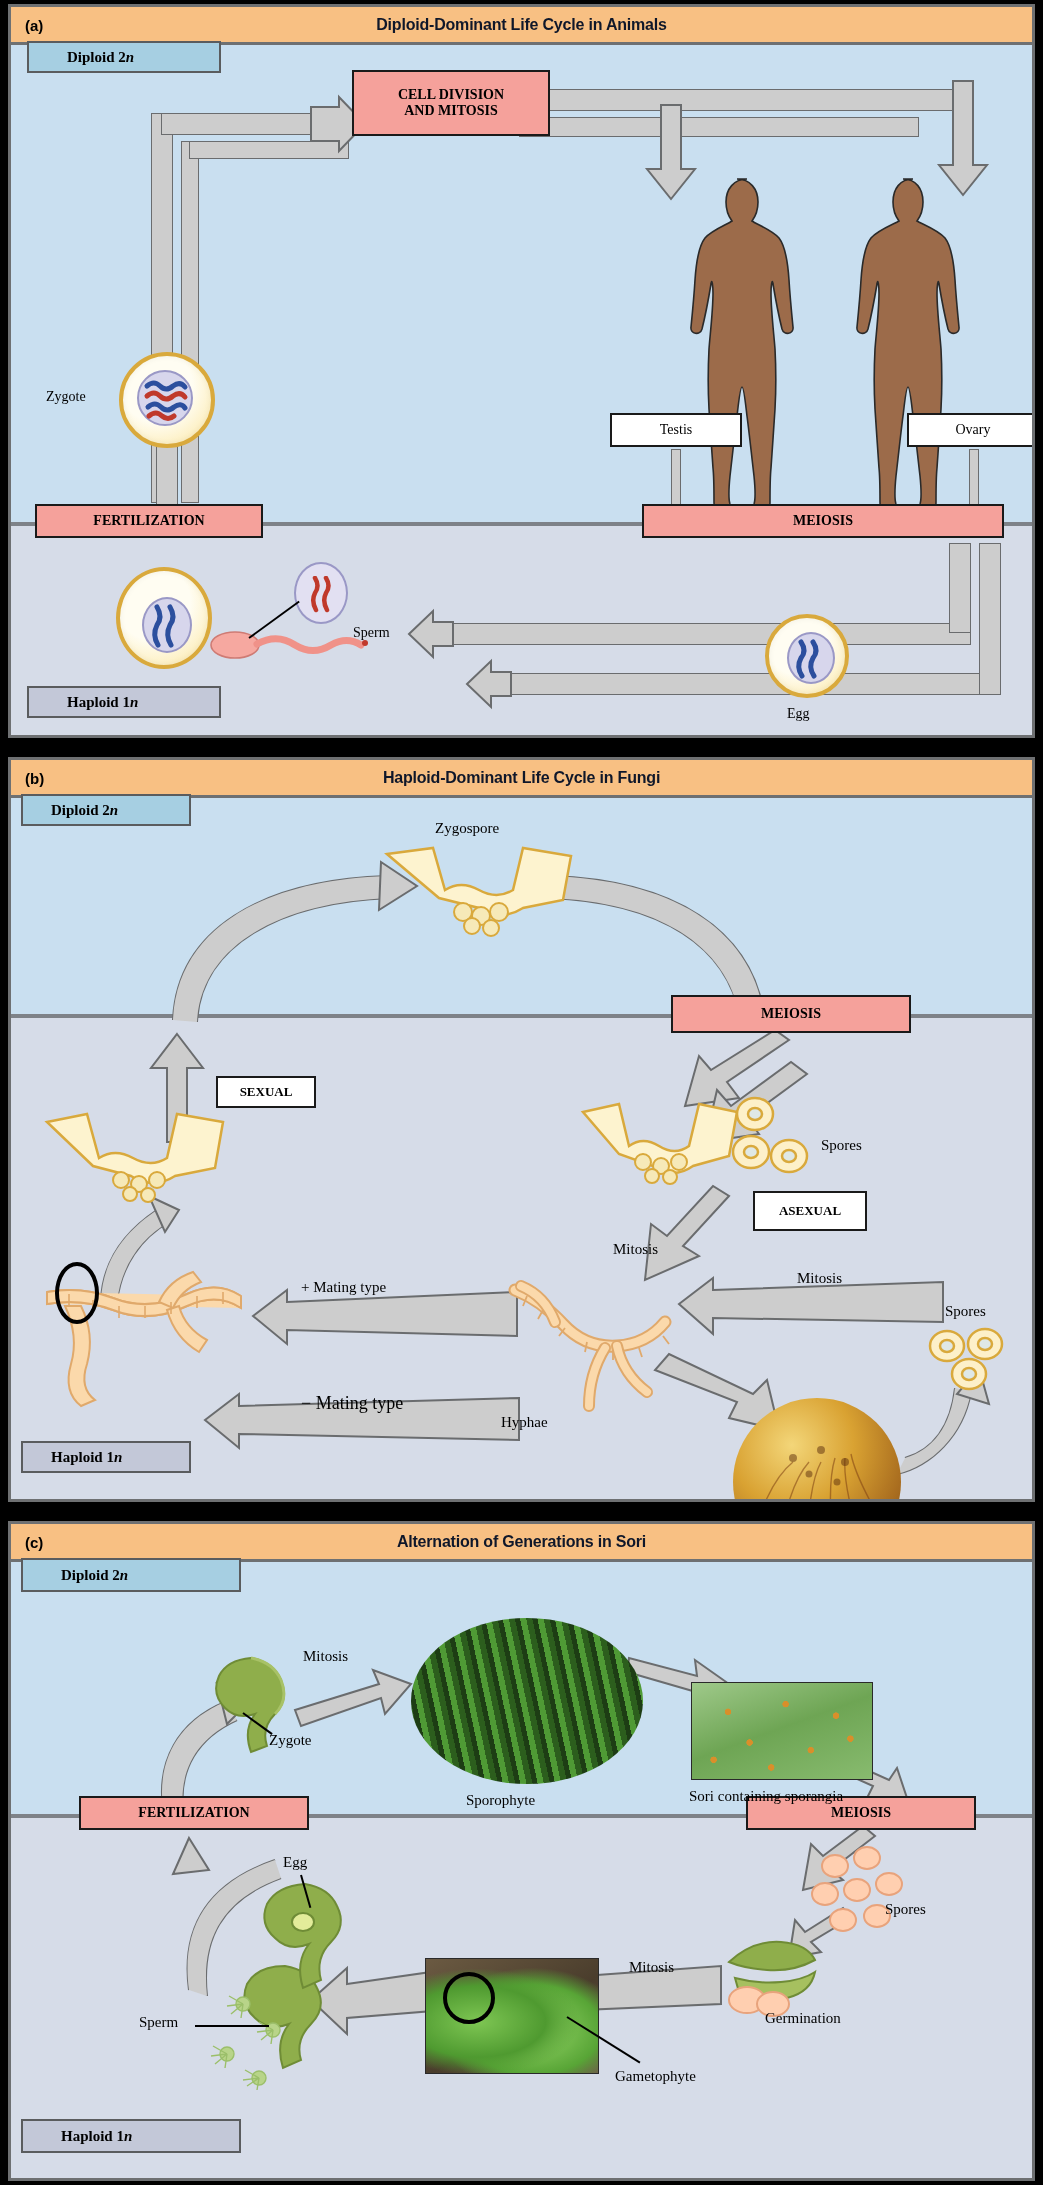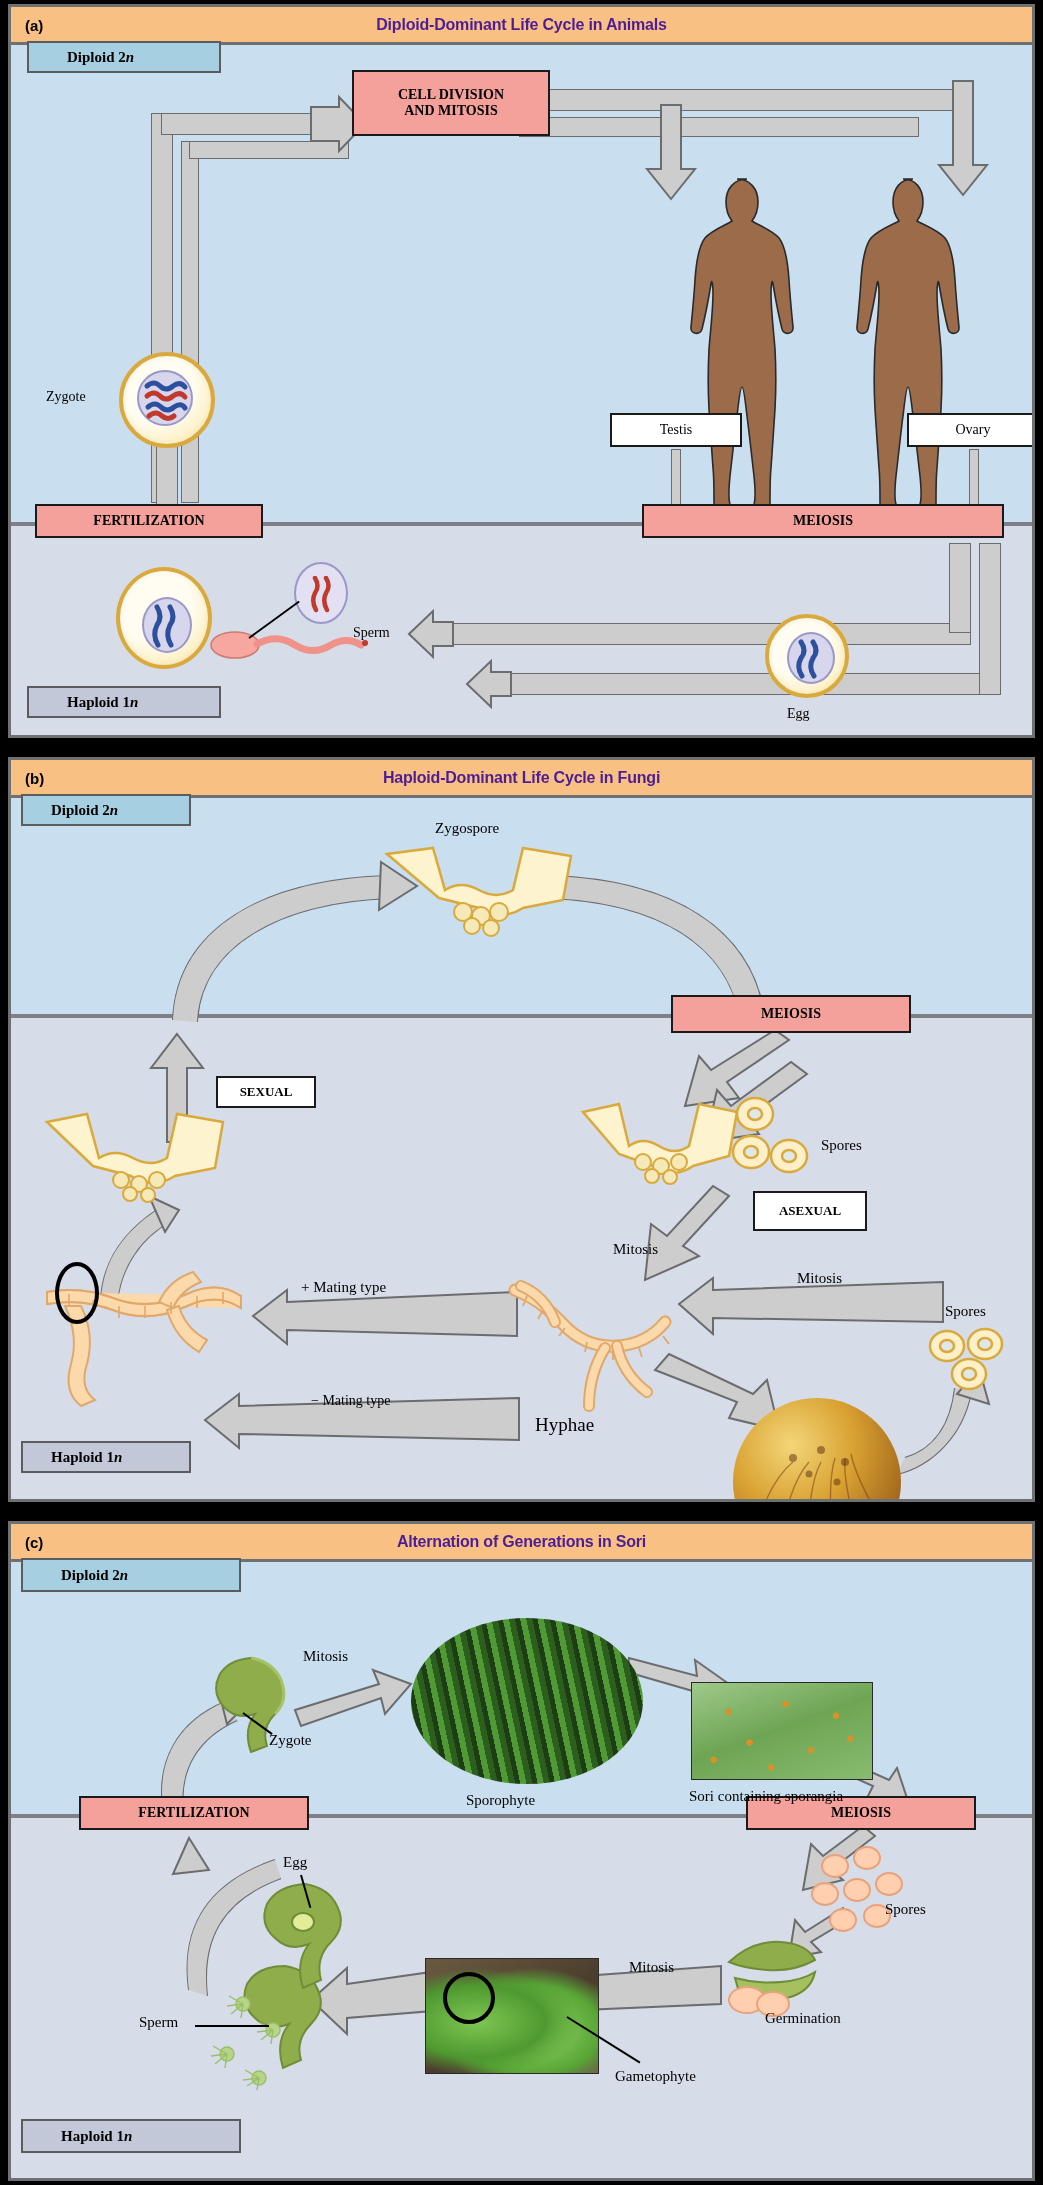--- a/index.html
+++ b/index.html
@@ -39,21 +39,21 @@
     left: 14px;
     top: 50%;
     transform: translateY(-50%);
     font-weight: bold;
     font-size: 15px;
     color: #000;
   }
   .panel-title-text {
     font-weight: bold;
     font-size: 16px;
-    color: #4c1d95;
+    color: #0f172a;
     letter-spacing: -0.2px;
   }
   .panel-body {
     position: relative;
     width: 100%;
     font-family: Liberation Serif, serif;
   }
   .zone-diploid { position:absolute; left:0; right:0; top:0; background:#c9dff0; }
   .zone-haploid { position:absolute; left:0; right:0; bottom:0; background:#d6dce8; }
   .zone-divider { position:absolute; left:0; right:0; height:4px; background:#7e8288; }
@@ -411,36 +411,36 @@
       <div class="circle-marker" style="left:44px; top:464px; width:44px; height:62px;"></div>
 
       <svg class="arrow-svg" style="left:240px; top:490px;" width="268" height="62" viewBox="0 0 268 62">
         <path d="M36 14 L266 4 L266 48 L36 42 L36 56 L2 28 L36 2 Z" fill="#cdcdcd" stroke="#6a6c6e" stroke-width="2"></path>
       </svg>
       <div class="lbl" style="left:290px; top:481px; font-size:15px;">+ Mating type</div>
 
       <svg class="arrow-svg" style="left:192px; top:594px;" width="318" height="62" viewBox="0 0 318 62">
         <path d="M36 14 L316 6 L316 48 L36 42 L36 56 L2 28 L36 2 Z" fill="#cdcdcd" stroke="#6a6c6e" stroke-width="2"></path>
       </svg>
-      <div class="lbl" style="left:300px; top:595px; font-size:14px;">− Mating type</div>
+      <div class="lbl" style="left:290px; top:595px; font-size:18px;">− Mating type</div>
 
       <svg class="hypha-svg" style="left:498px; top:472px;" width="190" height="150" viewBox="0 0 190 150">
         <path d="M6 20 q26 10 48 34 q22 24 54 22 q30-2 48-24" fill="none" stroke="#e0a96b" stroke-width="13" stroke-linecap="round"></path>
         <path d="M6 20 q26 10 48 34 q22 24 54 22 q30-2 48-24" fill="none" stroke="#fbd9ab" stroke-width="9" stroke-linecap="round"></path>
         <path d="M46 52 q-10-26 -34-36" fill="none" stroke="#e0a96b" stroke-width="12" stroke-linecap="round"></path>
         <path d="M46 52 q-10-26 -34-36" fill="none" stroke="#fbd9ab" stroke-width="8" stroke-linecap="round"></path>
         <path d="M108 76 q6 28 30 46" fill="none" stroke="#e0a96b" stroke-width="12" stroke-linecap="round"></path>
         <path d="M108 76 q6 28 30 46" fill="none" stroke="#fbd9ab" stroke-width="8" stroke-linecap="round"></path>
         <path d="M96 78 q-16 26 -16 58" fill="none" stroke="#e0a96b" stroke-width="12" stroke-linecap="round"></path>
         <path d="M96 78 q-16 26 -16 58" fill="none" stroke="#fbd9ab" stroke-width="8" stroke-linecap="round"></path>
         <g stroke="#e0a96b" stroke-width="1.8" fill="none">
           <path d="M18 26 l-4 10M34 40 l-5 9M56 58 l-6 8M78 72 l-2 10M104 80 l0 10M130 78 l3 9M154 66 l6 8"></path>
         </g>
       </svg>
-      <div class="lbl" style="left:524px; top:616px; font-size:19px;">Hyphae</div>
+      <div class="lbl" style="left:490px; top:616px; font-size:15px;">Hyphae</div>
 
       <svg class="hypha-svg" style="left:562px; top:298px;" width="170" height="130" viewBox="0 0 170 130">
         <path d="M10 16 l36-8 l10 42 q14-10 30 0 q16 10 30 0 l10-42 l38 8 l-8 44 l-36 10 q-20 14 -40 0 l-34-12 z" fill="#fdf3cf" stroke="#d9a93c" stroke-width="2.5"></path>
         <ellipse cx="70" cy="66" rx="8" ry="8" fill="#f6e9b8" stroke="#d9a93c" stroke-width="2"></ellipse>
         <ellipse cx="88" cy="70" rx="8" ry="8" fill="#f6e9b8" stroke="#d9a93c" stroke-width="2"></ellipse>
         <ellipse cx="106" cy="66" rx="8" ry="8" fill="#f6e9b8" stroke="#d9a93c" stroke-width="2"></ellipse>
         <ellipse cx="79" cy="80" rx="7" ry="7" fill="#f6e9b8" stroke="#d9a93c" stroke-width="2"></ellipse>
         <ellipse cx="97" cy="81" rx="7" ry="7" fill="#f6e9b8" stroke="#d9a93c" stroke-width="2"></ellipse>
       </svg>
 

